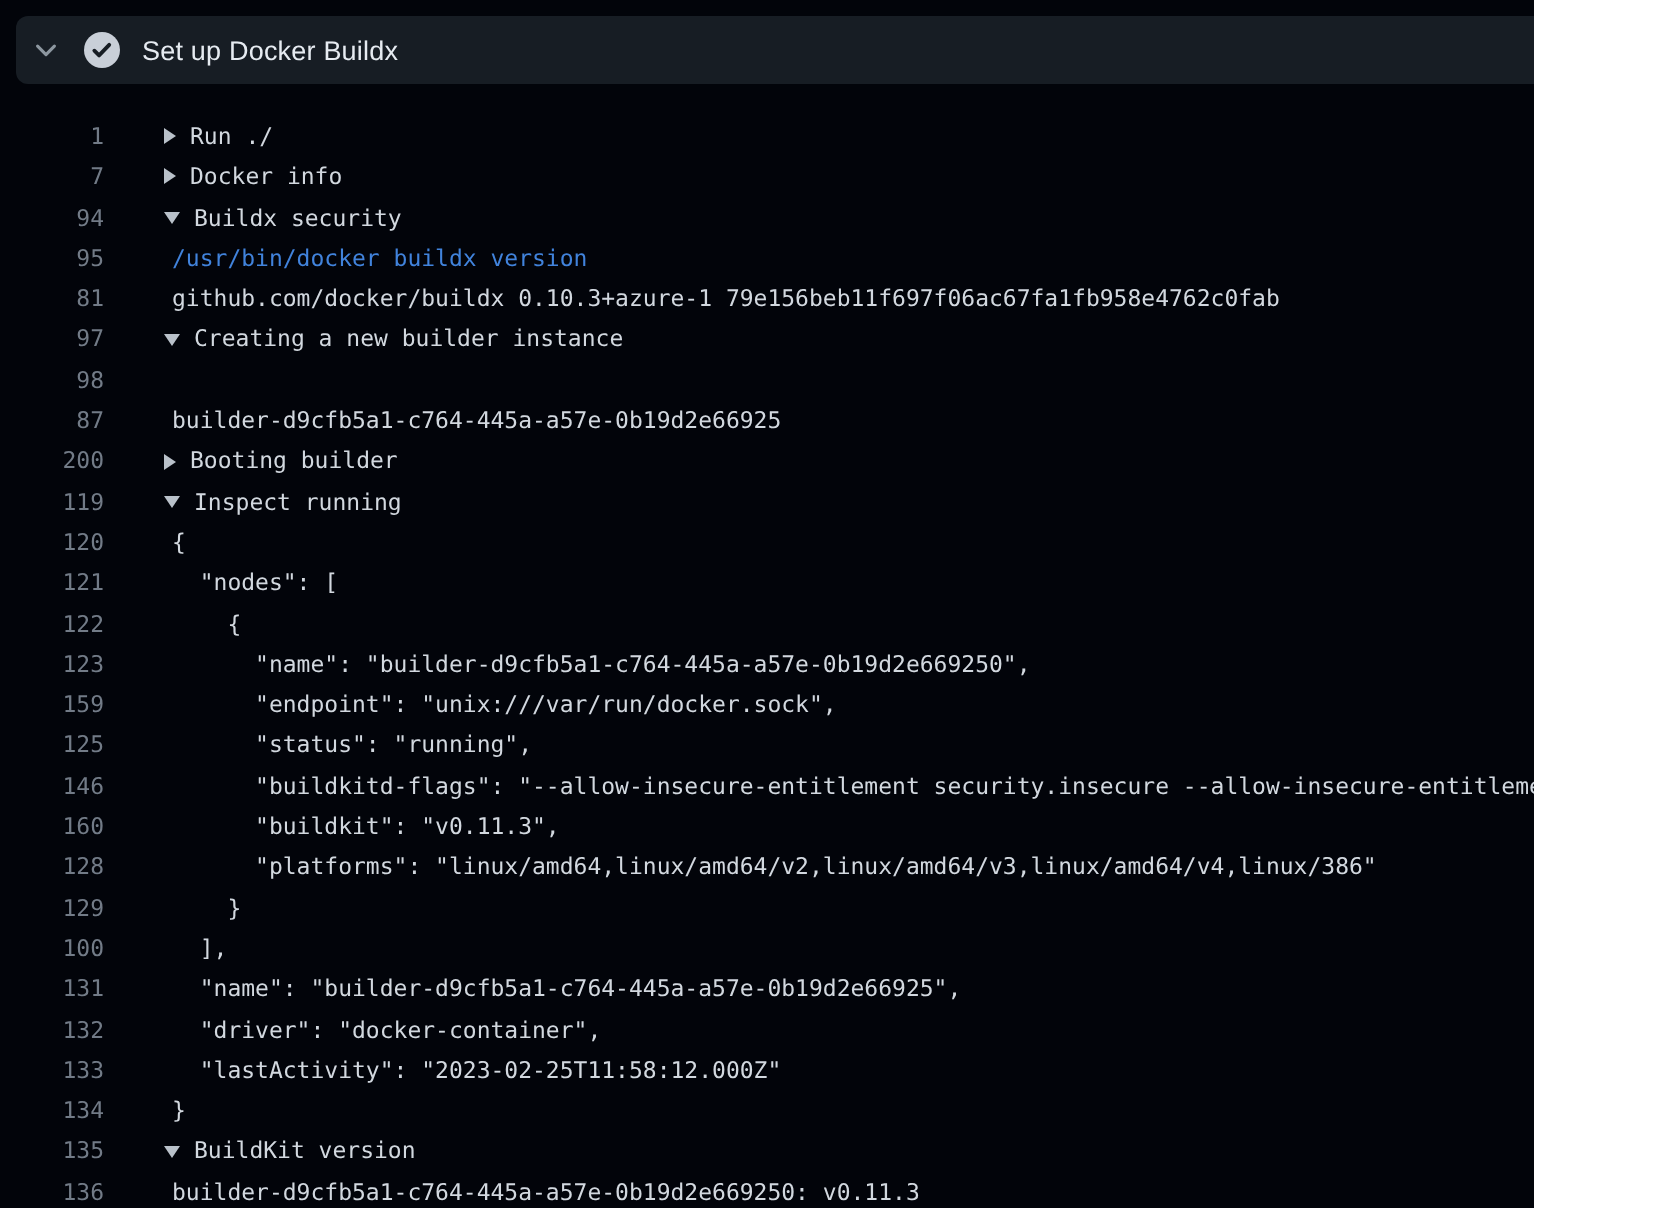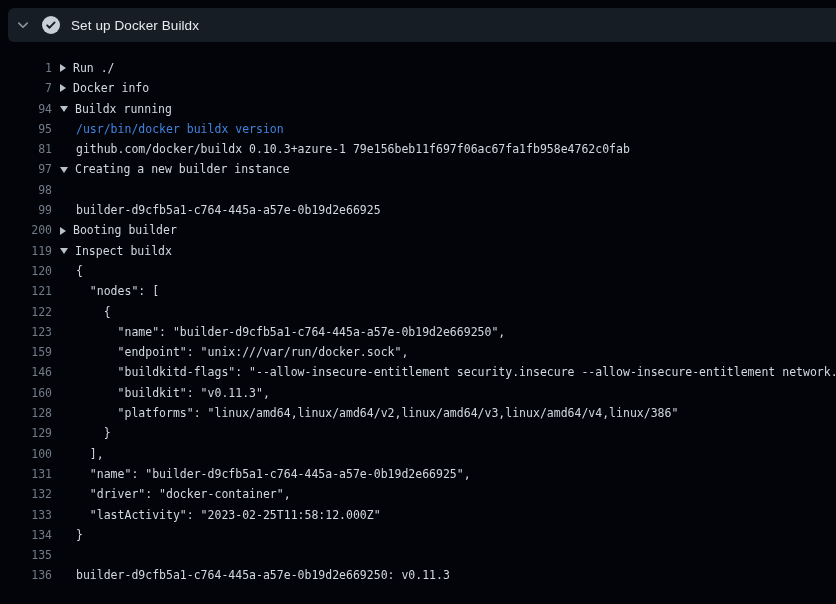--- a/index.html
+++ b/index.html
@@ -1,18 +1,18 @@
 <!DOCTYPE html>
 <html><head>
 <meta charset="utf-8">
 <style>
   html,body{margin:0;padding:0;}
   .screen{
     position:relative;
-    width:836px;height:604px;
+    width:767px;height:604px;
     background:var(--background,#02040a);
     overflow:hidden;
     font-family:"DejaVu Sans Mono", monospace;
   }
   
   .step-header{
     position:absolute;top:8px;left:8px;
     width:828px;height:34px;
     background:var(--header-background,#171d24);
     border-radius:6px 0 0 6px;
@@ -42,24 +42,24 @@
     line-height:20.3px;
     white-space:pre;
   }
   .row .num{
     flex:none;width:52px;text-align:right;
     color:var(--line-number,#727b87);
     cursor:pointer;
   }
   .row .cnt{
     display:flex;align-items:center;
-    margin-left:8px;
+    margin-left:30px;
     color:var(--log-text,#d2d8df);
   }
-  .row.plain .cnt{margin-left:24px;}
+  .row.plain .cnt{margin-left:34px;}
   .row.cmd .cnt{color:var(--command-text,#4183dc);}
   .row.group{cursor:pointer;}
   .arrow{
     flex:none;width:0;height:0;display:inline-block;
     margin-right:7px;
   }
   .arrow.right{
     border-left:6px solid var(--arrow-color,#b9c1ca);
     border-top:4px solid transparent;
     border-bottom:4px solid transparent;
@@ -88,40 +88,41 @@
         <path d="M4.6 8.3l2.1 2.1 4.5-4.7" fill="none" stroke="#171d24" stroke-width="1.7" stroke-linecap="round" stroke-linejoin="round"></path>
       </svg>
     </span>
     <span class="step-title">Set up Docker Buildx</span>
   </div>
 
   <div class="log-area">
     <div>
         <div class="row group"><span class="num">1</span><span class="cnt"><span class="arrow right"></span><span class="txt">Run ./</span></span></div>
         <div class="row group"><span class="num">7</span><span class="cnt"><span class="arrow right"></span><span class="txt">Docker info</span></span></div>
-        <div class="row group"><span class="num">94</span><span class="cnt"><span class="arrow down"></span><span class="txt">Buildx running</span></span></div>
+        <div class="row group"><span class="num">94</span><span class="cnt"><span class="arrow down"></span><span class="txt">Buildx security</span></span></div>
         <div class="row plain cmd"><span class="num">95</span><span class="cnt"><span class="txt">/usr/bin/docker buildx version</span></span></div>
         <div class="row plain"><span class="num">81</span><span class="cnt"><span class="txt">github.com/docker/buildx 0.10.3+azure-1 79e156beb11f697f06ac67fa1fb958e4762c0fab</span></span></div>
         <div class="row group"><span class="num">97</span><span class="cnt"><span class="arrow down"></span><span class="txt">Creating a new builder instance</span></span></div>
         <div class="row plain cmd"><span class="num">98</span></div>
-        <div class="row plain"><span class="num">99</span><span class="cnt"><span class="txt">builder-d9cfb5a1-c764-445a-a57e-0b19d2e66925</span></span></div>
+        <div class="row plain"><span class="num">87</span><span class="cnt"><span class="txt">builder-d9cfb5a1-c764-445a-a57e-0b19d2e66925</span></span></div>
         <div class="row group"><span class="num">200</span><span class="cnt"><span class="arrow right"></span><span class="txt">Booting builder</span></span></div>
-        <div class="row group"><span class="num">119</span><span class="cnt"><span class="arrow down"></span><span class="txt">Inspect buildx</span></span></div>
+        <div class="row group"><span class="num">119</span><span class="cnt"><span class="arrow down"></span><span class="txt">Inspect running</span></span></div>
         <div class="row plain"><span class="num">120</span><span class="cnt"><span class="txt">{</span></span></div>
         <div class="row plain"><span class="num">121</span><span class="cnt"><span class="txt">  "nodes": [</span></span></div>
         <div class="row plain"><span class="num">122</span><span class="cnt"><span class="txt">    {</span></span></div>
         <div class="row plain"><span class="num">123</span><span class="cnt"><span class="txt">      "name": "builder-d9cfb5a1-c764-445a-a57e-0b19d2e669250",</span></span></div>
         <div class="row plain"><span class="num">159</span><span class="cnt"><span class="txt">      "endpoint": "unix:///var/run/docker.sock",</span></span></div>
+        <div class="row plain"><span class="num">125</span><span class="cnt"><span class="txt">      "status": "running",</span></span></div>
         <div class="row plain"><span class="num">146</span><span class="cnt"><span class="txt">      "buildkitd-flags": "--allow-insecure-entitlement security.insecure --allow-insecure-entitlement network.host",</span></span></div>
         <div class="row plain"><span class="num">160</span><span class="cnt"><span class="txt">      "buildkit": "v0.11.3",</span></span></div>
         <div class="row plain"><span class="num">128</span><span class="cnt"><span class="txt">      "platforms": "linux/amd64,linux/amd64/v2,linux/amd64/v3,linux/amd64/v4,linux/386"</span></span></div>
         <div class="row plain"><span class="num">129</span><span class="cnt"><span class="txt">    }</span></span></div>
         <div class="row plain"><span class="num">100</span><span class="cnt"><span class="txt">  ],</span></span></div>
         <div class="row plain"><span class="num">131</span><span class="cnt"><span class="txt">  "name": "builder-d9cfb5a1-c764-445a-a57e-0b19d2e66925",</span></span></div>
         <div class="row plain"><span class="num">132</span><span class="cnt"><span class="txt">  "driver": "docker-container",</span></span></div>
         <div class="row plain"><span class="num">133</span><span class="cnt"><span class="txt">  "lastActivity": "2023-02-25T11:58:12.000Z"</span></span></div>
         <div class="row plain"><span class="num">134</span><span class="cnt"><span class="txt">}</span></span></div>
-        <div class="row group"><span class="num">135</span></div>
+        <div class="row group"><span class="num">135</span><span class="cnt"><span class="arrow down"></span><span class="txt">BuildKit version</span></span></div>
         <div class="row plain"><span class="num">136</span><span class="cnt"><span class="txt">builder-d9cfb5a1-c764-445a-a57e-0b19d2e669250: v0.11.3</span></span></div>
       </div>
   </div>
 
 </div>
 
 </body></html>

